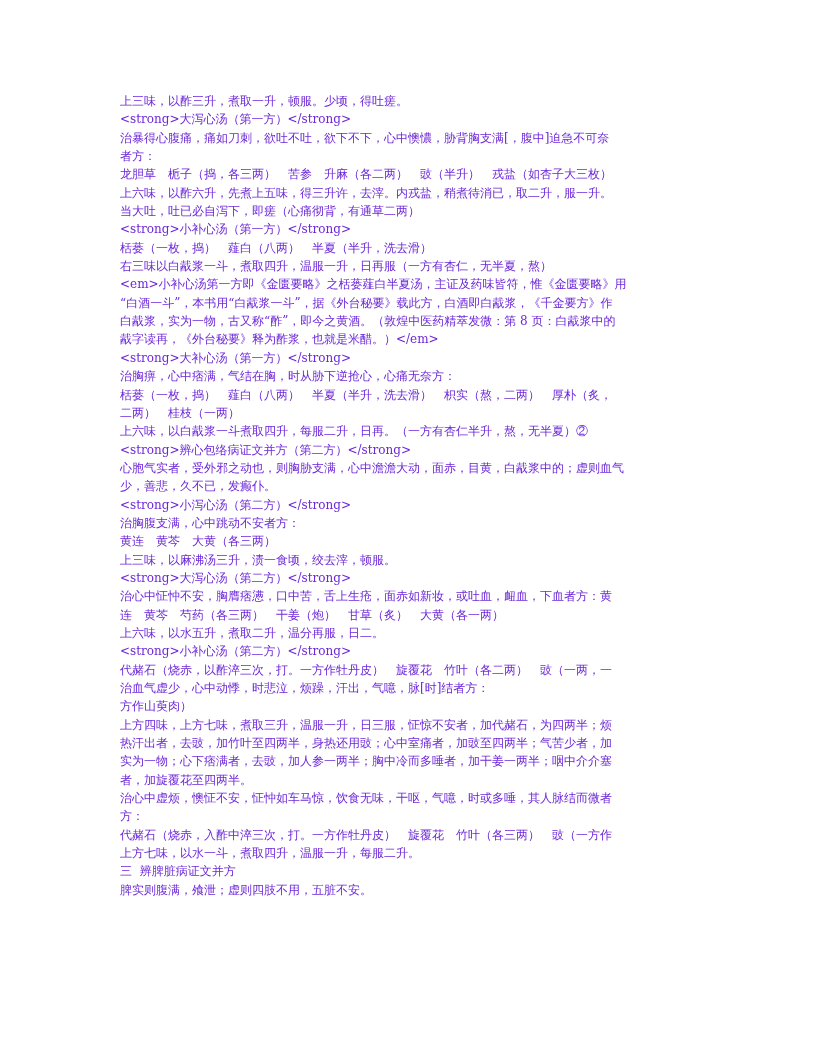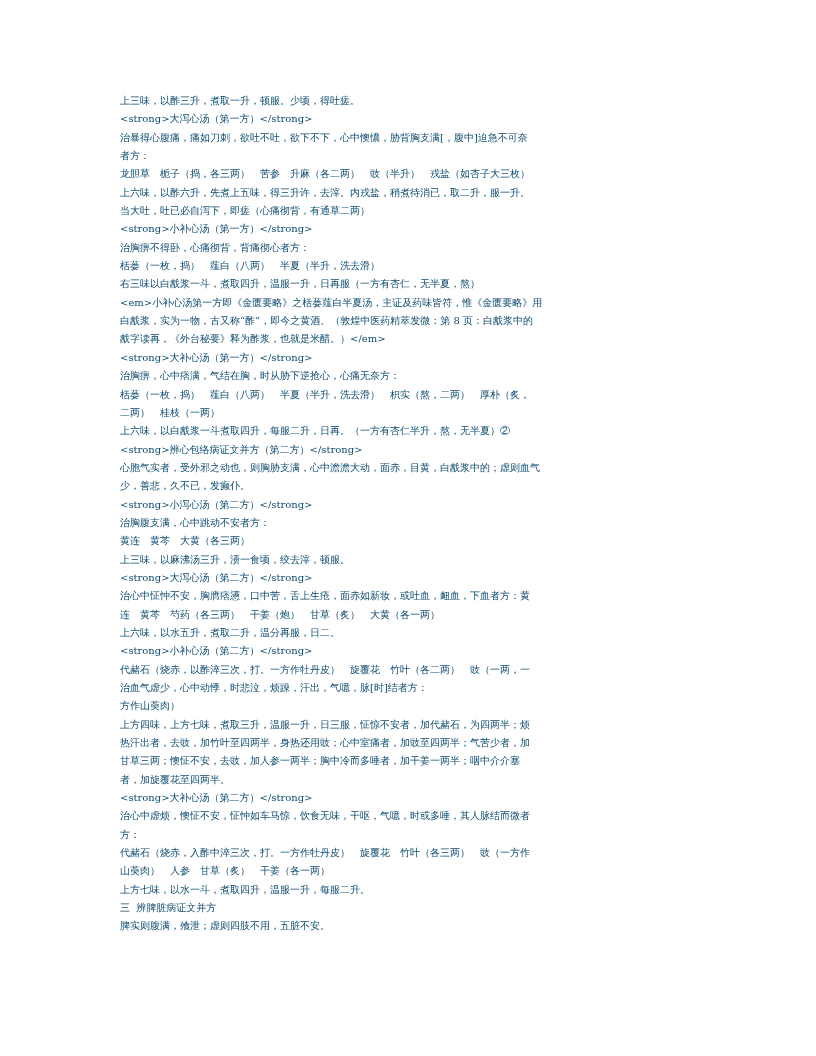--- a/index.html
+++ b/index.html
@@ -12,23 +12,23 @@
     width: 816px;
     height: 1056px;
     background: #ffffff;
     overflow: hidden;
   }
   .text-block {
     position: absolute;
     left: 120px;
     top: 92px;
     width: 586px;
-    color: #0c4a6e;
+    color: #6d28d9;
     font-family: "DejaVu Serif", "Liberation Serif", serif;
-    font-size: 10px;
+    font-size: 12px;
     line-height: 18.35px;
     letter-spacing: 0px;
   }
   .line {
     white-space: pre;
     height: 18.35px;
     overflow: visible;
   }
 </style>
 </head>
@@ -37,24 +37,24 @@
 <div class="page">
   <div class="text-block" id="lines-container">
       <div class="line">上三味，以酢三升，煮取一升，顿服。少顷，得吐瘥。</div>
       <div class="line">&lt;strong&gt;大泻心汤（第一方）&lt;/strong&gt;</div>
       <div class="line">治暴得心腹痛，痛如刀刺，欲吐不吐，欲下不下，心中懊憹，胁背胸支满[，腹中]迫急不可奈</div>
       <div class="line">者方：</div>
       <div class="line">龙胆草　栀子（捣，各三两）　苦参　升麻（各二两）　豉（半升）　戎盐（如杏子大三枚）</div>
       <div class="line">上六味，以酢六升，先煮上五味，得三升许，去滓。内戎盐，稍煮待消已，取二升，服一升。</div>
       <div class="line">当大吐，吐已必自泻下，即瘥（心痛彻背，有通草二两）</div>
       <div class="line">&lt;strong&gt;小补心汤（第一方）&lt;/strong&gt;</div>
-      <div class="line">治胸痹不得卧，心痛彻背，背痛彻心者方：</div>
       <div class="line">栝蒌（一枚，捣）　薤白（八两）　半夏（半升，洗去滑）</div>
       <div class="line">右三味以白酨浆一斗，煮取四升，温服一升，日再服（一方有杏仁，无半夏，熬）</div>
       <div class="line">&lt;em&gt;小补心汤第一方即《金匮要略》之栝蒌薤白半夏汤，主证及药味皆符，惟《金匮要略》用</div>
+      <div class="line">“白酒一斗”，本书用“白酨浆一斗”，据《外台秘要》载此方，白酒即白酨浆，《千金要方》作</div>
       <div class="line">白酨浆，实为一物，古又称“酢”，即今之黄酒。（敦煌中医药精萃发微：第 8 页：白酨浆中的</div>
       <div class="line">酨字读再，《外台秘要》释为酢浆，也就是米醋。）&lt;/em&gt;</div>
       <div class="line">&lt;strong&gt;大补心汤（第一方）&lt;/strong&gt;</div>
       <div class="line">治胸痹，心中痞满，气结在胸，时从胁下逆抢心，心痛无奈方：</div>
       <div class="line">栝蒌（一枚，捣）　薤白（八两）　半夏（半升，洗去滑）　枳实（熬，二两）　厚朴（炙，</div>
       <div class="line">二两）　桂枝（一两）</div>
       <div class="line">上六味，以白酨浆一斗煮取四升，每服二升，日再。（一方有杏仁半升，熬，无半夏）②</div>
       <div class="line">&lt;strong&gt;辨心包络病证文并方（第二方）&lt;/strong&gt;</div>
       <div class="line">心胞气实者，受外邪之动也，则胸胁支满，心中澹澹大动，面赤，目黄，白酨浆中的；虚则血气</div>
       <div class="line">少，善悲，久不已，发癫仆。</div>
@@ -65,24 +65,22 @@
       <div class="line">&lt;strong&gt;大泻心汤（第二方）&lt;/strong&gt;</div>
       <div class="line">治心中怔忡不安，胸膺痞懑，口中苦，舌上生疮，面赤如新妆，或吐血，衄血，下血者方：黄</div>
       <div class="line">连　黄芩　芍药（各三两）　干姜（炮）　甘草（炙）　大黄（各一两）</div>
       <div class="line">上六味，以水五升，煮取二升，温分再服，日二。</div>
       <div class="line">&lt;strong&gt;小补心汤（第二方）&lt;/strong&gt;</div>
       <div class="line">代赭石（烧赤，以酢淬三次，打。一方作牡丹皮）　旋覆花　竹叶（各二两）　豉（一两，一</div>
       <div class="line">治血气虚少，心中动悸，时悲泣，烦躁，汗出，气噫，脉[时]结者方：</div>
       <div class="line">方作山萸肉）</div>
       <div class="line">上方四味，上方七味，煮取三升，温服一升，日三服，怔惊不安者，加代赭石，为四两半；烦</div>
       <div class="line">热汗出者，去豉，加竹叶至四两半，身热还用豉；心中室痛者，加豉至四两半；气苦少者，加</div>
-      <div class="line">甘草三两；懊怔不安，去豉，加人参一两半；胸中冷而多唾者，加干姜一两半；咽中介介塞</div>
+      <div class="line">实为一物；心下痞满者，去豉，加人参一两半；胸中冷而多唾者，加干姜一两半；咽中介介塞</div>
       <div class="line">者，加旋覆花至四两半。</div>
-      <div class="line">&lt;strong&gt;大补心汤（第二方）&lt;/strong&gt;</div>
       <div class="line">治心中虚烦，懊怔不安，怔忡如车马惊，饮食无味，干呕，气噫，时或多唾，其人脉结而微者</div>
       <div class="line">方：</div>
       <div class="line">代赭石（烧赤，入酢中淬三次，打。一方作牡丹皮）　旋覆花　竹叶（各三两）　豉（一方作</div>
-      <div class="line">山萸肉）　人参　甘草（炙）　干姜（各一两）</div>
       <div class="line">上方七味，以水一斗，煮取四升，温服一升，每服二升。</div>
       <div class="line">三  辨脾脏病证文并方</div>
       <div class="line">脾实则腹满，飧泄；虚则四肢不用，五脏不安。</div>
     </div>
 </div>
 
 </body></html>

